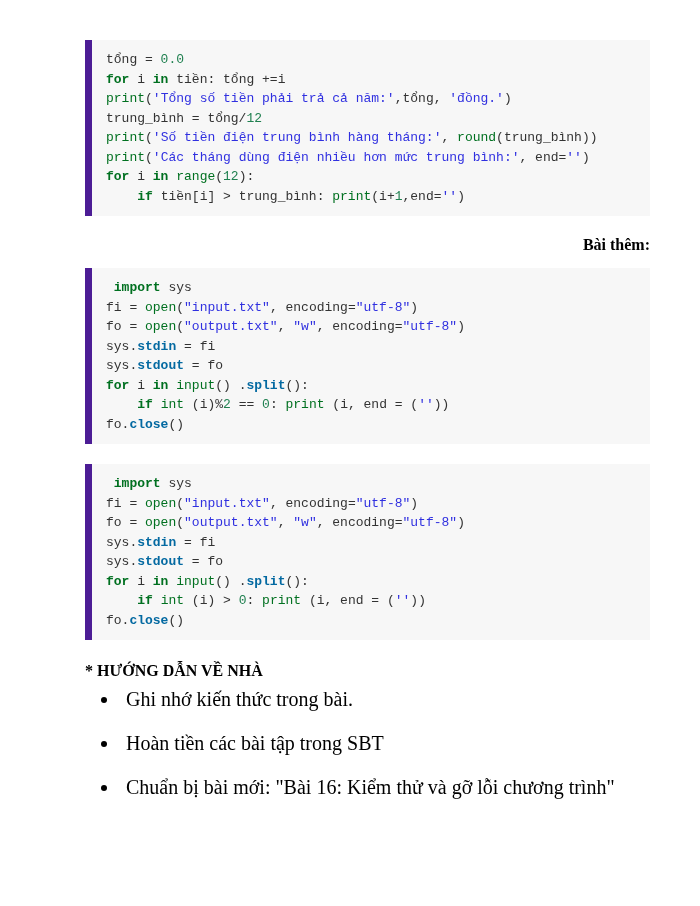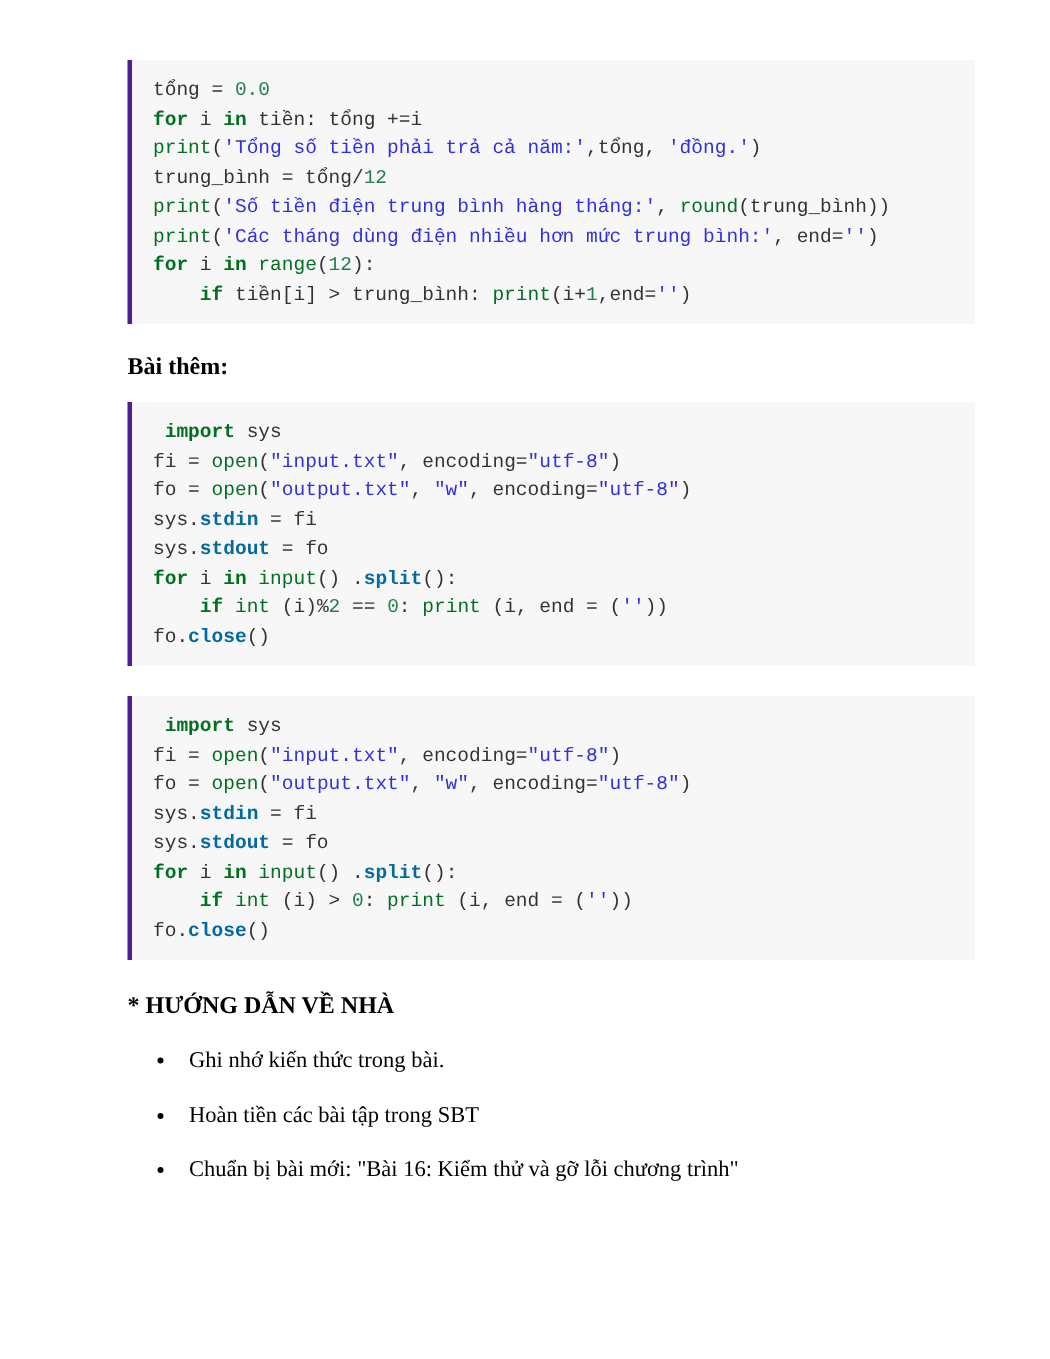--- a/index.html
+++ b/index.html
@@ -12,54 +12,55 @@
   .page {
     width: 700px;
     min-height: 906px;
     margin: 0 auto;
     box-sizing: border-box;
     padding: 40px 50px 40px 50px;
     background: #fff;
   }
   .code-block {
     background: #f7f7f7;
-    border-left: 3px solid #4c1d95;
+    border-left: 7px solid #4c1d95;
     padding: 10px 14px 10px 14px;
     font-family: Consolas, "Courier New", monospace;
     font-size: 13px;
     line-height: 1.5;
     color: #333;
     white-space: pre;
     margin: 0 0 20px 35px;
     overflow-x: auto;
   }
   .kw   { color: #007020; font-weight: bold; }   
   .bi   { color: #007020; }                       
   .num  { color: #208050; }                       
   .str  { color: #3030e0; }
   .attr { color: #0369a1; font-weight: bold; }
 
   h3.heading {
     font-family: "Times New Roman", serif;
     font-weight: bold;
     font-size: 16px;
     margin: 18px 0 14px 35px;
+    text-align: right;
   }
   .homework-head {
     font-weight: bold;
     font-size: 16px;
-    margin: 22px 0 16px 35px;
+    margin: 22px 0 4px 35px;
   }
   ul.bullets {
     margin: 0 0 0 70px;
     padding: 0;
     list-style: disc;
   }
   ul.bullets li {
-    font-size: 15px;
+    font-size: 20px;
     line-height: 1.5;
     margin-bottom: 14px;
     padding-left: 6px;
   }
 </style>
 </head>
 <body>
 
 <div class="page">
 

